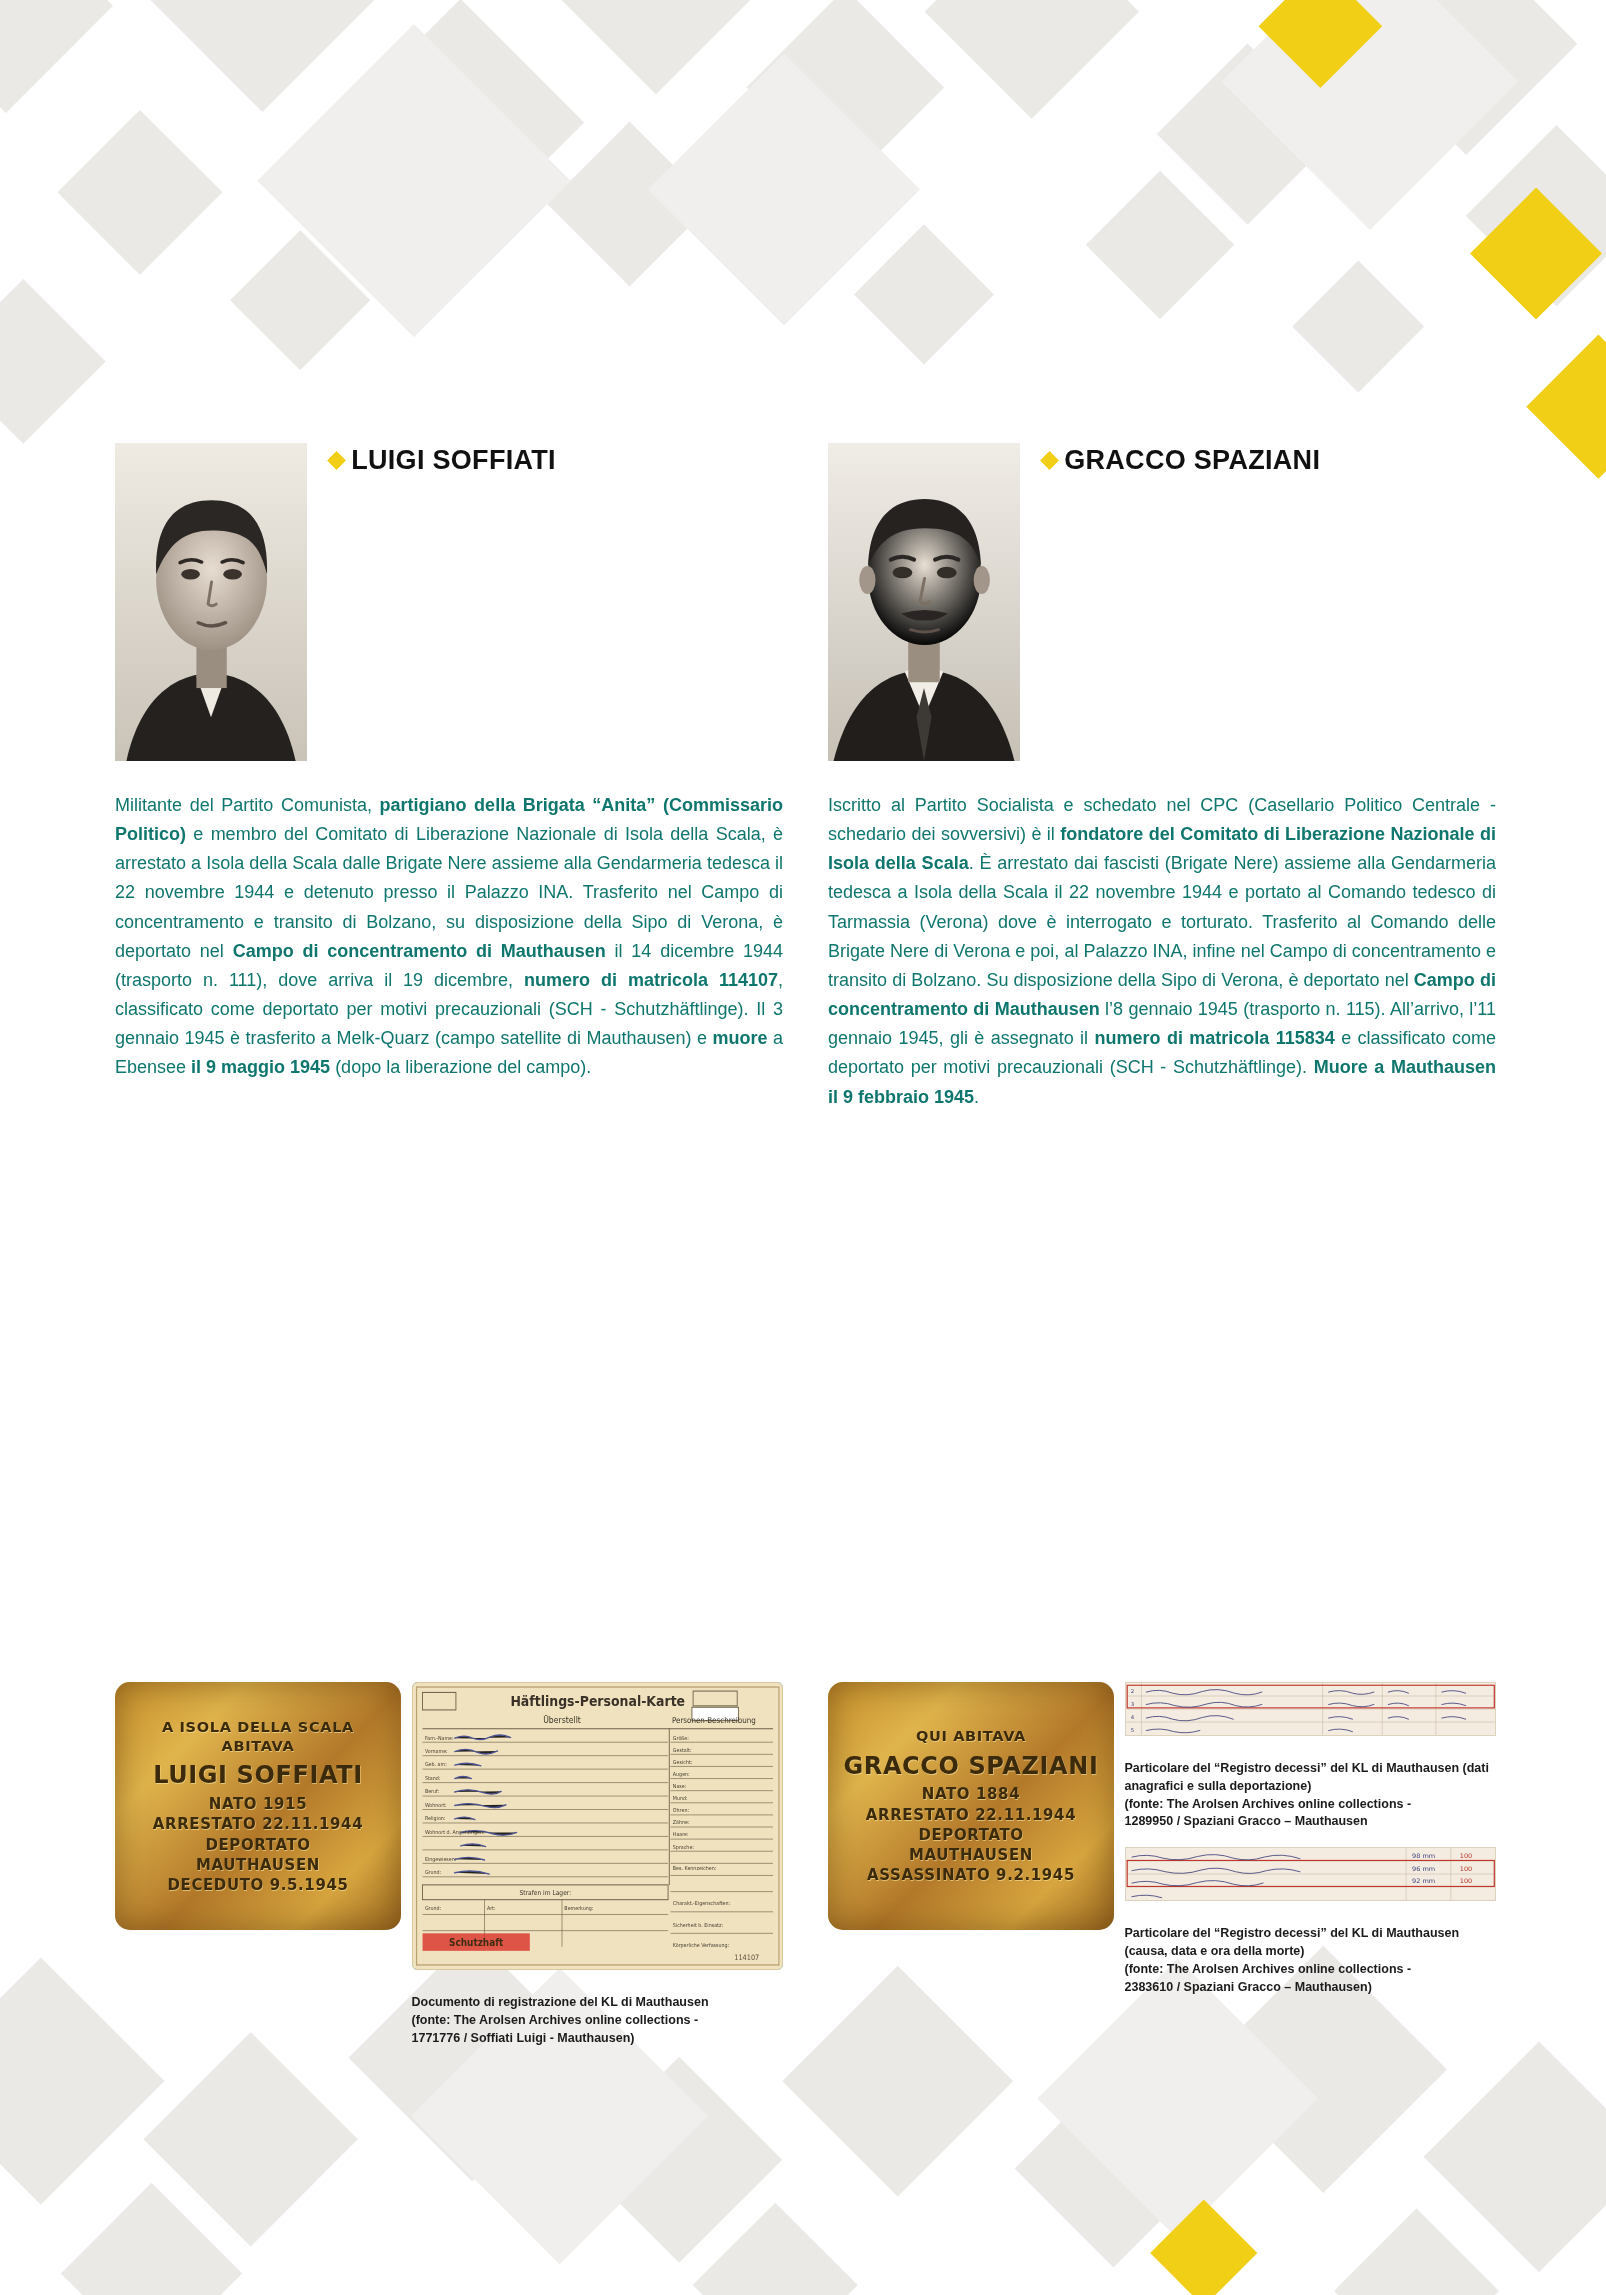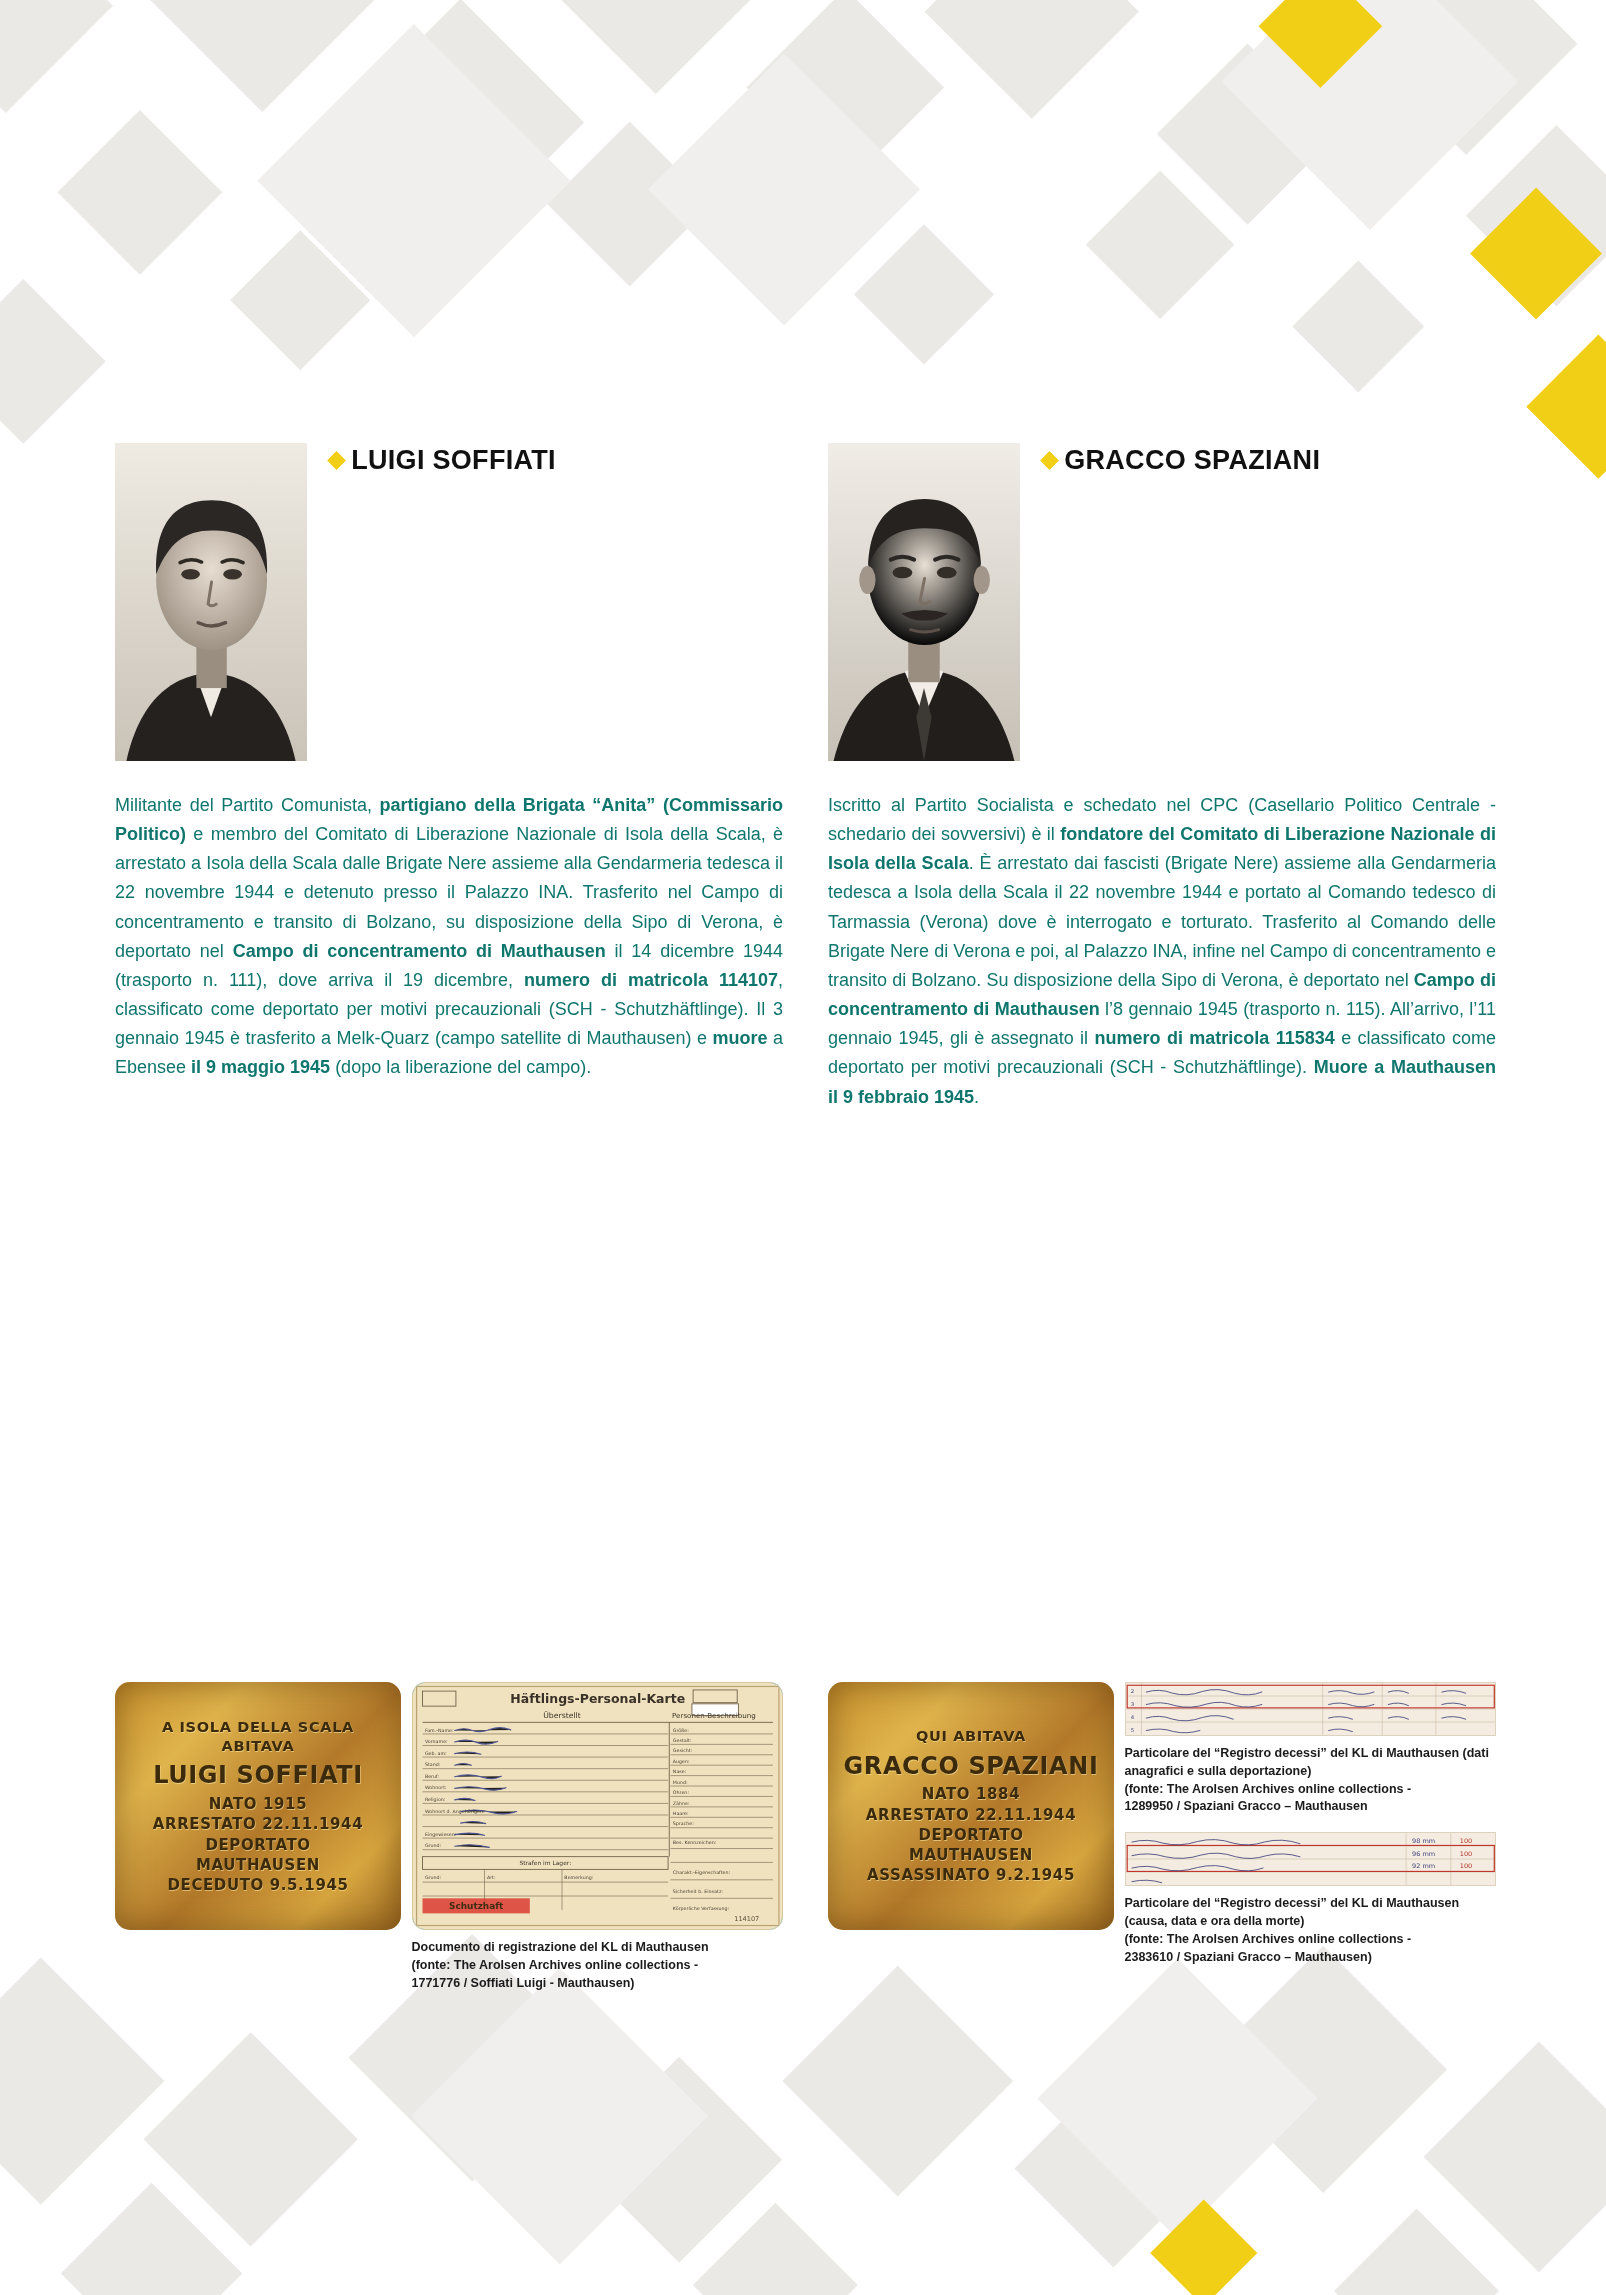--- a/index.html
+++ b/index.html
@@ -133,33 +133,33 @@
   }
   .eng-small { font-size: 14.6px; letter-spacing: 0.6px; font-weight: bold; }
   .eng-big { font-size: 24px; letter-spacing: 0.6px; font-weight: bold; margin: 3.5px 0 2.3px; }
   .eng-mid { font-size: 15px; letter-spacing: 0.6px; font-weight: bold; }
 
   .doc-card {
     flex: 1 1 auto;
   }
   .doc-img {
     width: 100%;
-    height: 248px;
-    border-radius: 13px;
+    height: 288px;
+    border-radius: 5px;
     background: #0ea5e9;
     position: relative;
     overflow: hidden;
     border: 0.6px solid #d9c89c;
   }
   .doc-caption {
     font-size: 12.5px;
     line-height: 1.42;
     font-weight: bold;
     color: #1b1b1b;
-    margin-top: 9px;
+    margin-top: 24px;
   }
 
   
   .media-col.right .doc-stack {
     flex: 1 1 auto;
     display: flex;
     flex-direction: column;
     gap: 5.8px;
   }
   .reg-img {

